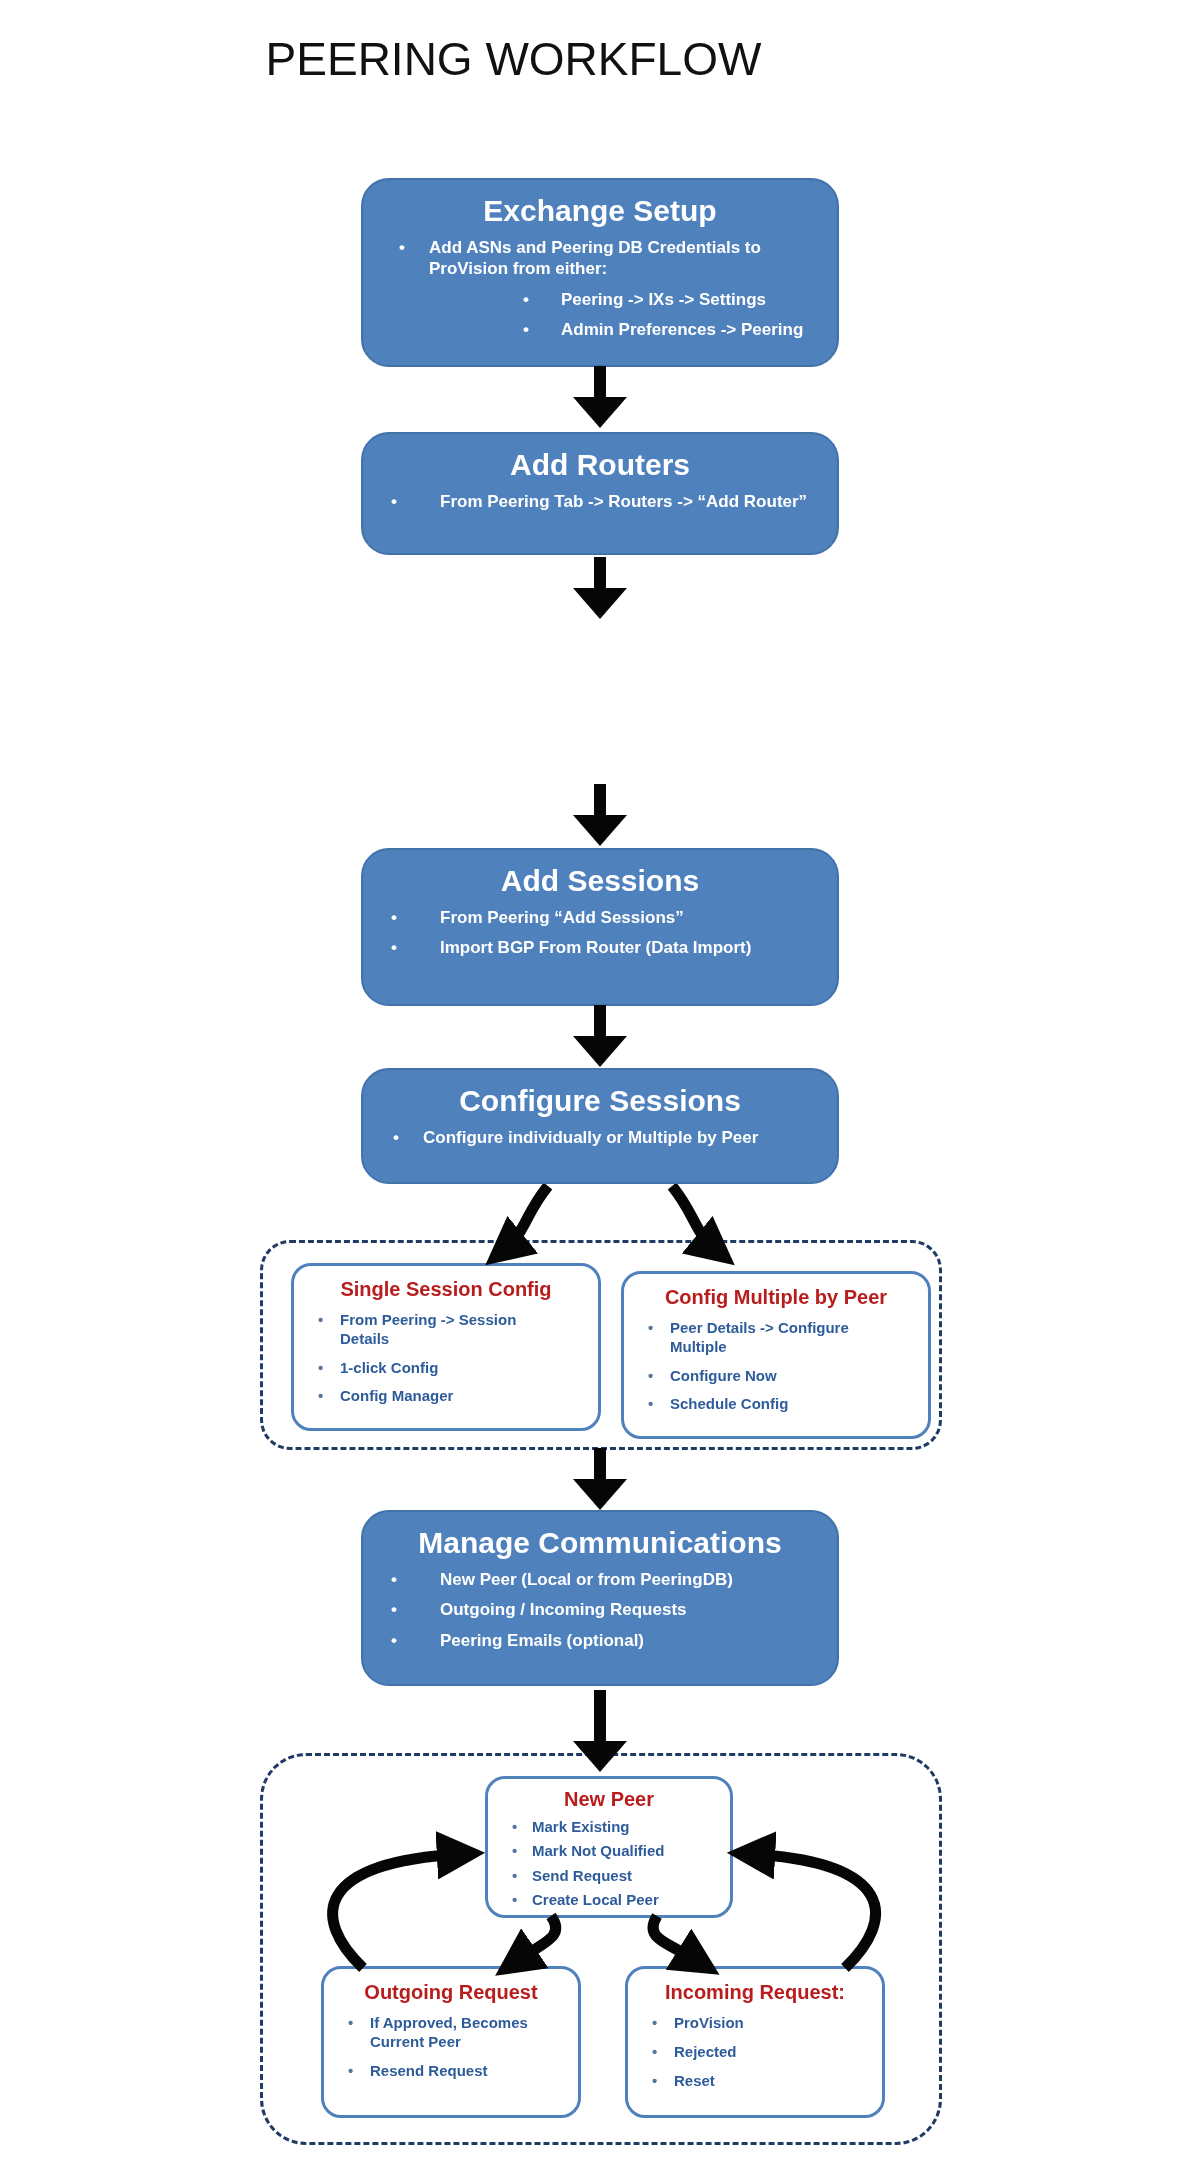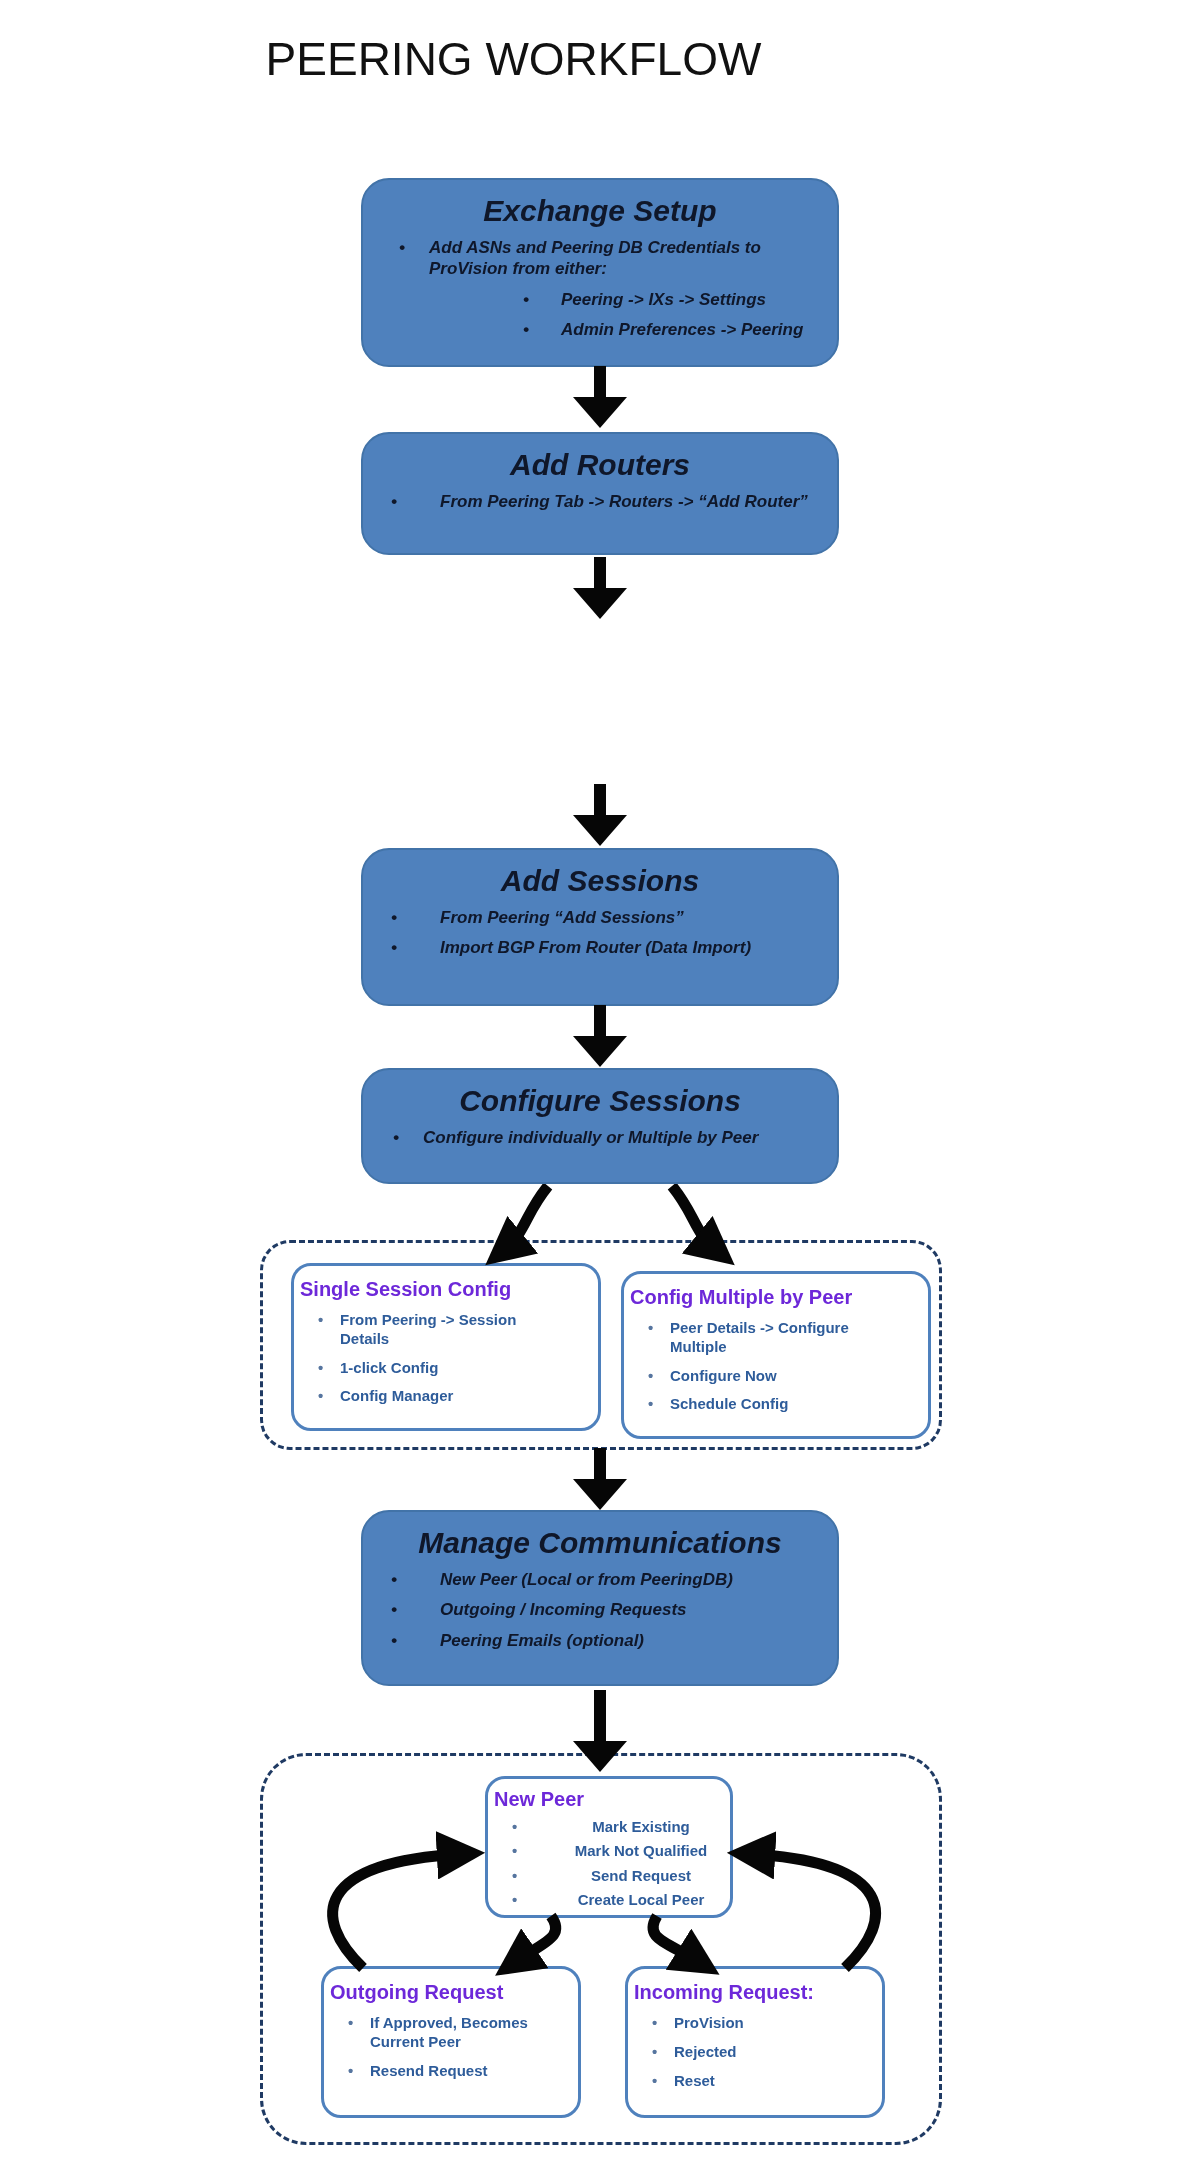--- a/index.html
+++ b/index.html
@@ -5,51 +5,51 @@
   html,body { margin:0; padding:0; background:#ffffff; }
   .page { position:relative; width:1027px; height:2182px; background:#ffffff;
           font-family:"Liberation Sans", sans-serif; overflow:hidden; }
 
   h1.title { position:absolute; top:32px; left:0; width:100%; margin:0;
              text-align:center; font-size:46px; font-weight:500; color:#111111; }
 
   
   .bluebox { position:absolute; left:361px; width:478px; box-sizing:border-box;
              background:#4f81bd; border:2px solid #4273a8; border-radius:28px;
-             color:#0f172a; overflow:hidden;font-style:italic; }
+             color:#ffffff; overflow:hidden; }
   .bluebox h2 { margin:14px 10px 4px; text-align:center; font-size:30px; font-weight:bold; }
   .bluebox ul { list-style:none; margin:6px 0 0; padding:0; font-size:17px; font-weight:bold; }
   .bluebox li { position:relative; margin-top:9px; line-height:1.25; }
   li.l1  { padding-left:66px; }  li.l1::before  { content:"•"; position:absolute; left:36px; }
   li.n1  { padding-left:77px; }  li.n1::before  { content:"•"; position:absolute; left:28px; }
   li.c1  { padding-left:60px; }  li.c1::before  { content:"•"; position:absolute; left:30px; }
   li.l2a { padding-left:198px; } li.l2a::before { content:"•"; position:absolute; left:160px; }
   li.l2b { padding-left:148px; } li.l2b::before { content:"•"; position:absolute; left:112px; }
   li.wrapcap { max-width:378px; }
 
   
   .dashed { position:absolute; left:260px; width:682px; box-sizing:border-box;
             border:3px dashed #1f3a63; background:transparent; }
   #dg1 { top:1240px; height:210px; border-radius:30px; }
   #dg2 { top:1753px; height:392px; border-radius:46px; }
 
   
   .whitebox { position:absolute; box-sizing:border-box; background:#ffffff;
               border:3px solid #4f81bd; border-radius:20px; color:#2e5c9a; overflow:hidden; }
-  .whitebox h3 { margin:12px 6px 2px; text-align:left; font-size:20px;
-                 font-weight:bold; color:#6d28d9; }
+  .whitebox h3 { margin:12px 6px 2px; text-align:center; font-size:20px;
+                 font-weight:bold; color:#b91c1c; }
   .whitebox ul { list-style:none; margin:6px 0 0; padding:0; font-size:15px; font-weight:bold; }
   .whitebox li { position:relative; margin-top:10px; padding-left:46px;
                  line-height:1.25; max-width:200px; }
   .whitebox li::before { content:"•"; position:absolute; left:24px; color:#56759f; }
   #sb-single { left:28px;  top:20px; width:310px; height:168px; }
   #sb-multi  { left:358px; top:28px; width:310px; height:168px; }
   #np { left:222px; top:20px;  width:248px; height:142px; }
   #np h3 { margin:9px 6px 0; }
-  #np li { margin-top:7px; padding-left:64px; line-height:1.15; max-width:none;text-align:center; }
+  #np li { margin-top:7px; padding-left:44px; line-height:1.15; max-width:none; }
   #np li::before { left:24px; }
   #og { left:58px;  top:210px; width:260px; height:152px; }
   #ic { left:362px; top:210px; width:260px; height:152px; }
   #ic li { max-width:none; }
 
   
   .darrow { position:absolute; fill:#060606; }
   .curvesvg { position:absolute; }
   .curvesvg path { stroke:#060606; stroke-width:11; fill:none; }
   .curvesvg .mk { fill:#060606; stroke:none; }

